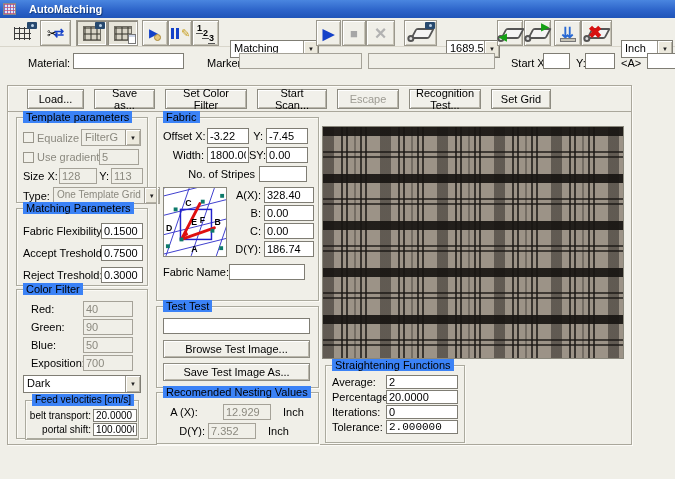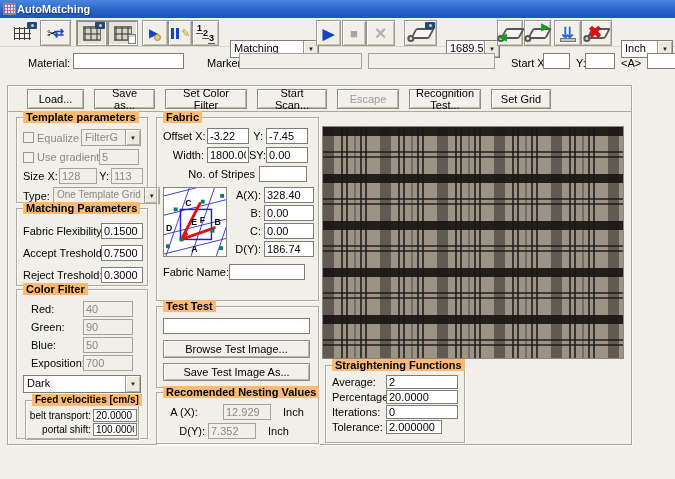--- a/index.html
+++ b/index.html
@@ -4,21 +4,21 @@
 <style>
   html,body{margin:0;padding:0;background:#d4d0c8;}
   .win{position:relative;width:675px;height:479px;background:#f0efe8;
        font-family:"Liberation Sans",sans-serif;font-size:11px;color:#000;
        overflow:hidden;box-sizing:border-box;}
   *{box-sizing:border-box;}
 
   
   .titlebar{position:absolute;top:0;left:0;right:0;height:18px;
     background:linear-gradient(180deg,#4a86e0 0%,#2b62c8 60%,#1f54b8 100%);
-    display:flex;align-items:center;padding-left:3px;gap:1px;}
+    display:flex;align-items:center;padding-left:3px;gap:13px;}
   .title-ico{width:13px;height:12px;background:#e8e4f4;
     background-image:linear-gradient(rgba(200,80,110,.8) 1px,transparent 1px),
                      linear-gradient(90deg,rgba(90,90,200,.8) 1px,transparent 1px);
     background-size:3px 3px;border:1px solid #888;}
   .title-text{color:#fff;font-weight:bold;font-size:11px;text-shadow:1px 1px 1px #123a7a;}
 
   
   .toolbar{position:absolute;top:18px;left:0;right:0;height:29px;
     background:#f0efe8;border-bottom:1px solid #d9d6cb;}
   .tbtn{position:absolute;top:2px;height:26px;background:#f0efe8;
@@ -89,22 +89,22 @@
     border:1px solid #aaa79b;box-shadow:inset 1px 1px 0 #fcfbf7;
     display:flex;align-items:center;gap:10px;padding-left:19px;}
   .pbtn{height:20px;background:#f1f0ea;border:1px solid #8e8c82;
     box-shadow:inset 1px 1px 0 #fff,inset -1px -1px 0 #b9b6ab;
     font:11px "Liberation Sans",sans-serif;display:flex;align-items:center;justify-content:center;}
   .pbtn.dis{color:#9d9b93;}
 
   
   .gb{position:absolute;border:1px solid #abaa9e;box-shadow:inset 1px 1px 0 #fbfaf5,1px 1px 0 #fbfaf5;
     padding:11px 6px 0 6px;}
-  .gb>.legend{position:absolute;top:-7px;left:6px;background:#fdba74;padding:0 3px;font-size:11px;
-    line-height:12px;white-space:nowrap;font-weight:bold;}
+  .gb>.legend{position:absolute;top:-7px;left:6px;background:#3b82f6;padding:0 3px;font-size:11px;
+    line-height:12px;white-space:nowrap;}
   .row{display:flex;align-items:center;margin-bottom:3px;}
   .row .lbl{flex:none;}
 
   
   .fabric{position:absolute;left:322px;top:126px;width:302px;height:233px;
     border:1px solid #8a887c;background-color:#9c9387;
     background-image:
       repeating-linear-gradient(180deg,
         rgba(24,21,18,0.92) 0px, rgba(24,21,18,0.92) 9px,
         rgba(24,21,18,0) 9px, rgba(24,21,18,0) 24px,
@@ -448,17 +448,17 @@
     <div class="row" style="margin-bottom:1px;">
       <span class="lbl" style="width:54px;">Percentage:</span>
       <input class="inp" style="width: 72px; height: 14px;" value="20.0000">
     </div>
     <div class="row" style="margin-bottom:1px;">
       <span class="lbl" style="width:54px;">Iterations:</span>
       <input class="inp" style="width: 72px; height: 14px;" value="0">
     </div>
     <div class="row">
       <span class="lbl" style="width:54px;">Tolerance:</span>
-      <input class="inp" style="width: 56px; height: 14px;" value="2.000000">
+      <input class="inp" style="width: 72px; height: 14px; font-family: Liberation Mono, monospace;" value="2.000000">
     </div>
   </div>
 
 </div>
 
 </body></html>

